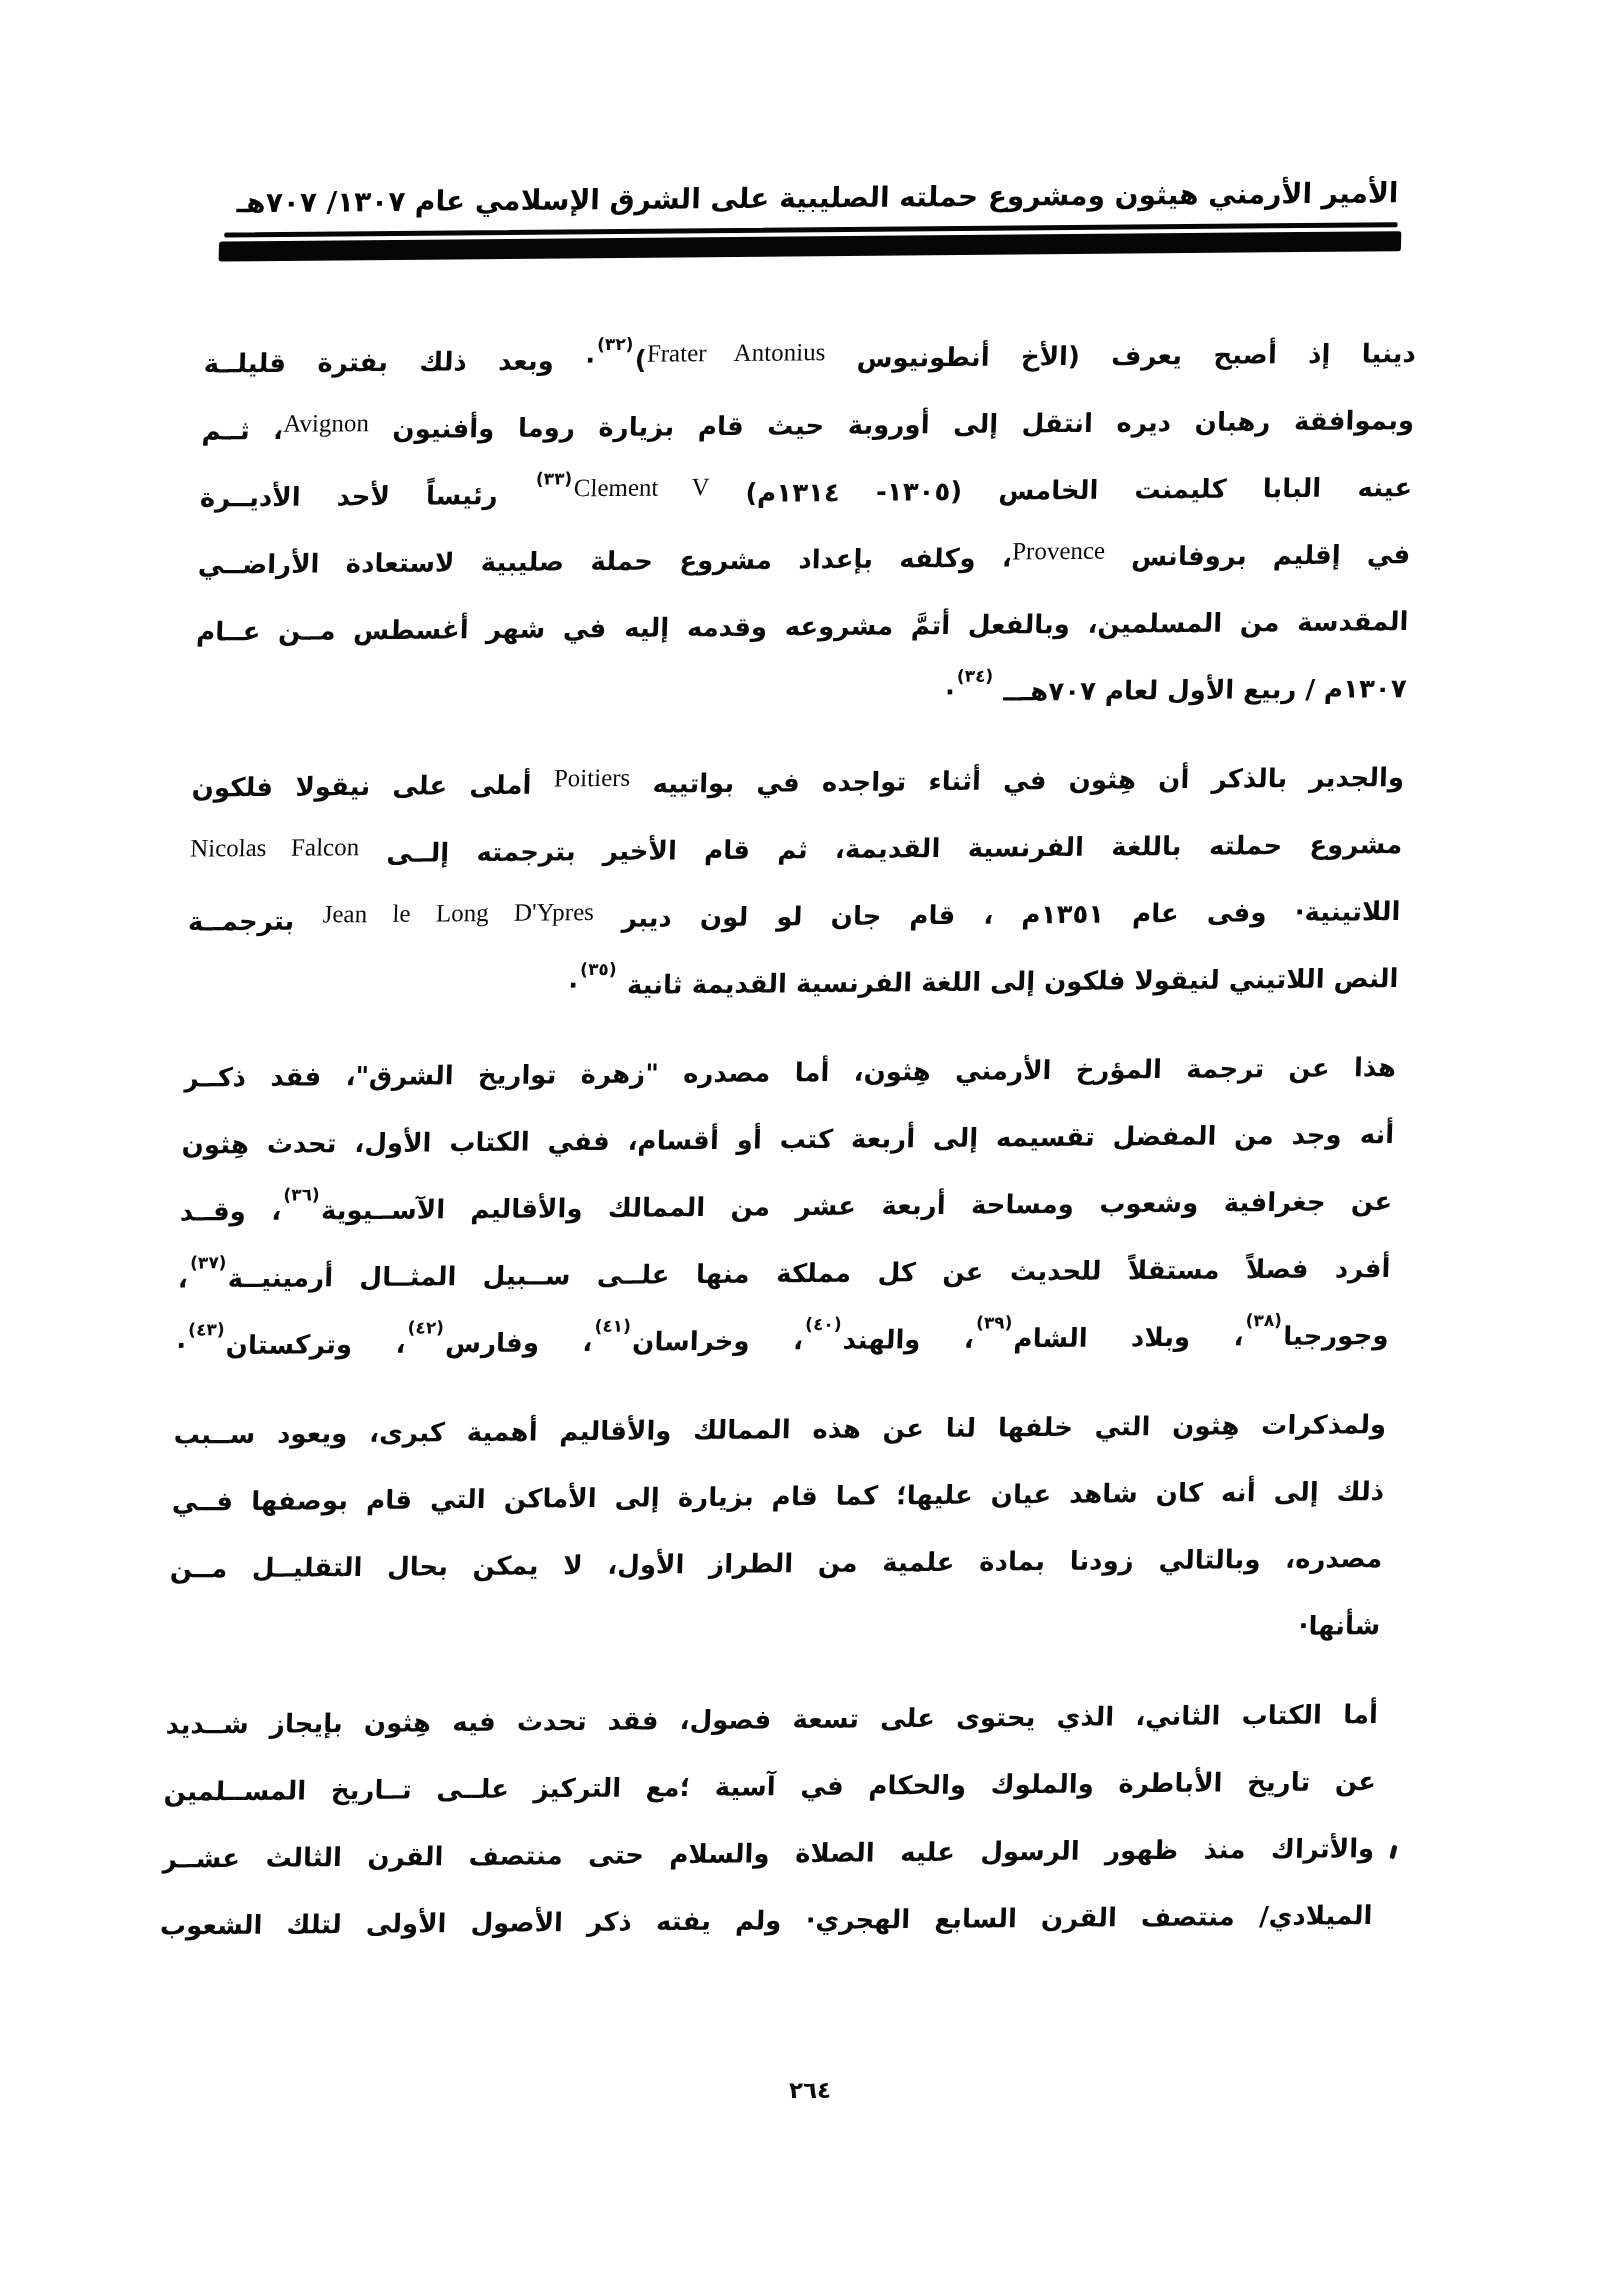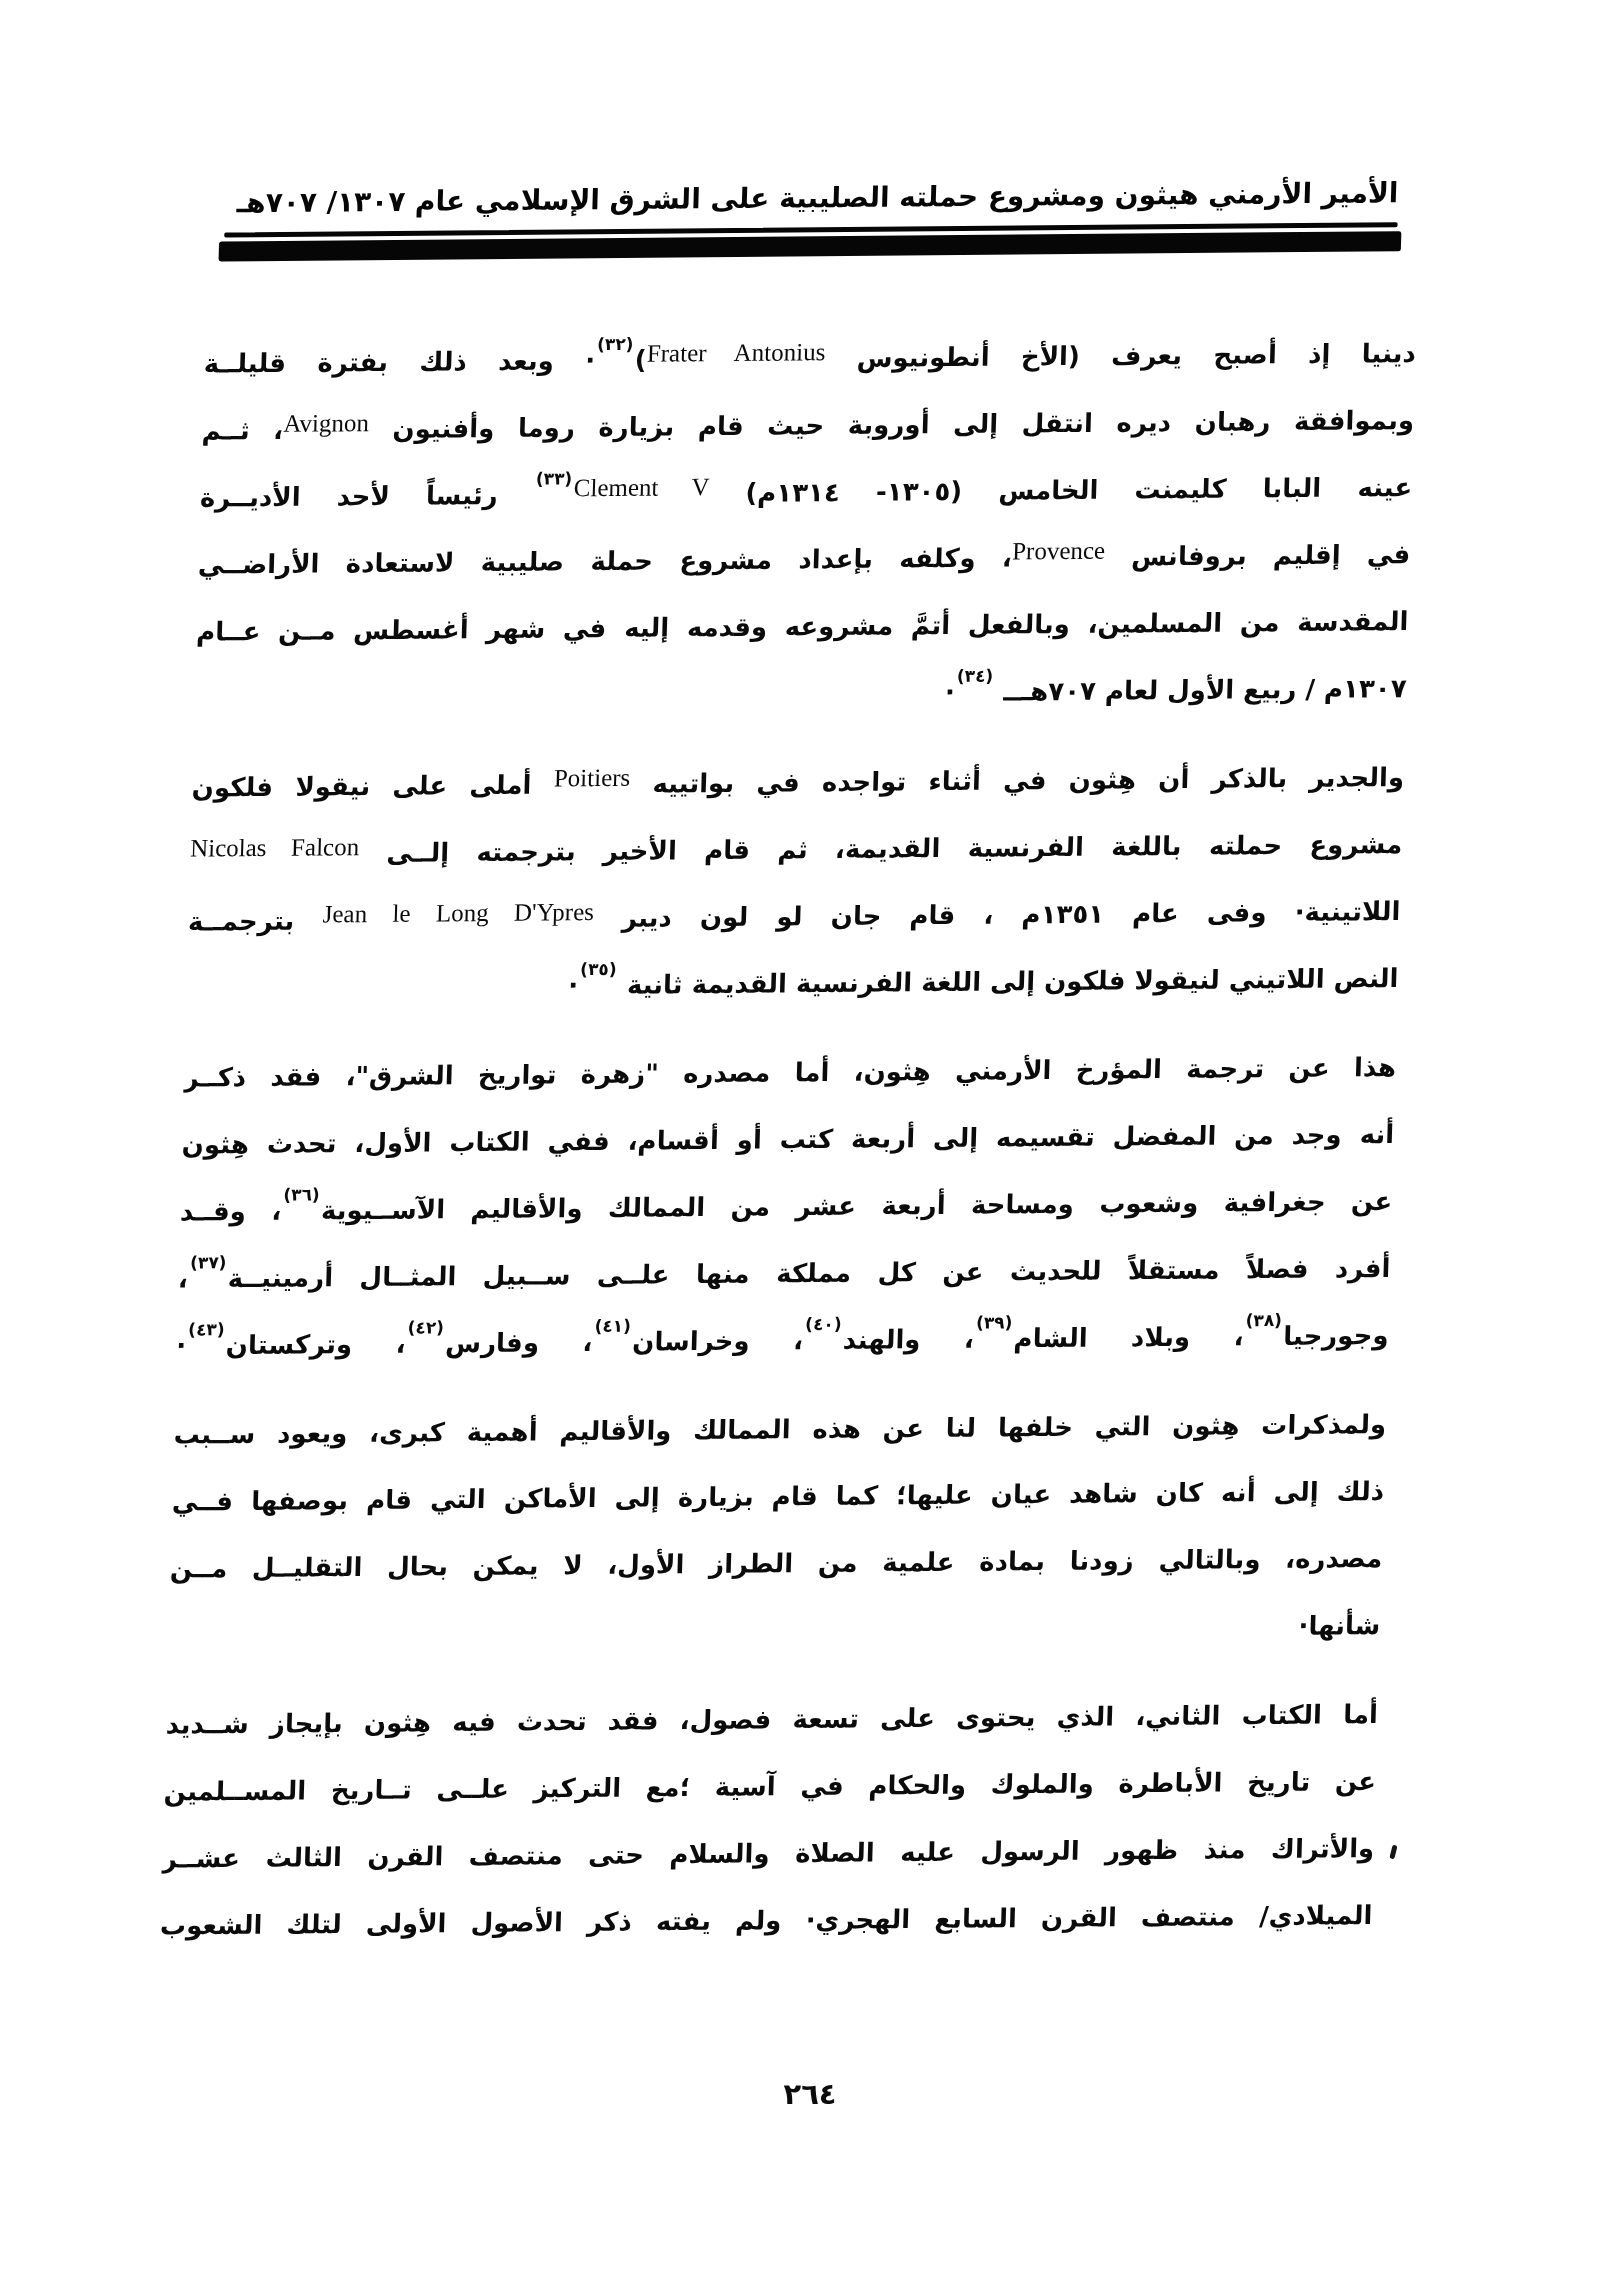--- a/index.html
+++ b/index.html
@@ -79,21 +79,21 @@
     position: relative;
     top: -19.4px;
     padding: 0 1.7px;
   }
   .page-number {
     position: absolute;
     top: 2077px;
     left: 0;
     width: 100%;
     text-align: center;
-    font-size: 29px;
+    font-size: 23px;
     font-weight: bold;
     letter-spacing: 5px;
     color: #0b0b0b;
   }
   .speck {
     position: absolute;
     left: 1391px;
     top: 1845px;
     width: 5px;
     height: 13.5px;

